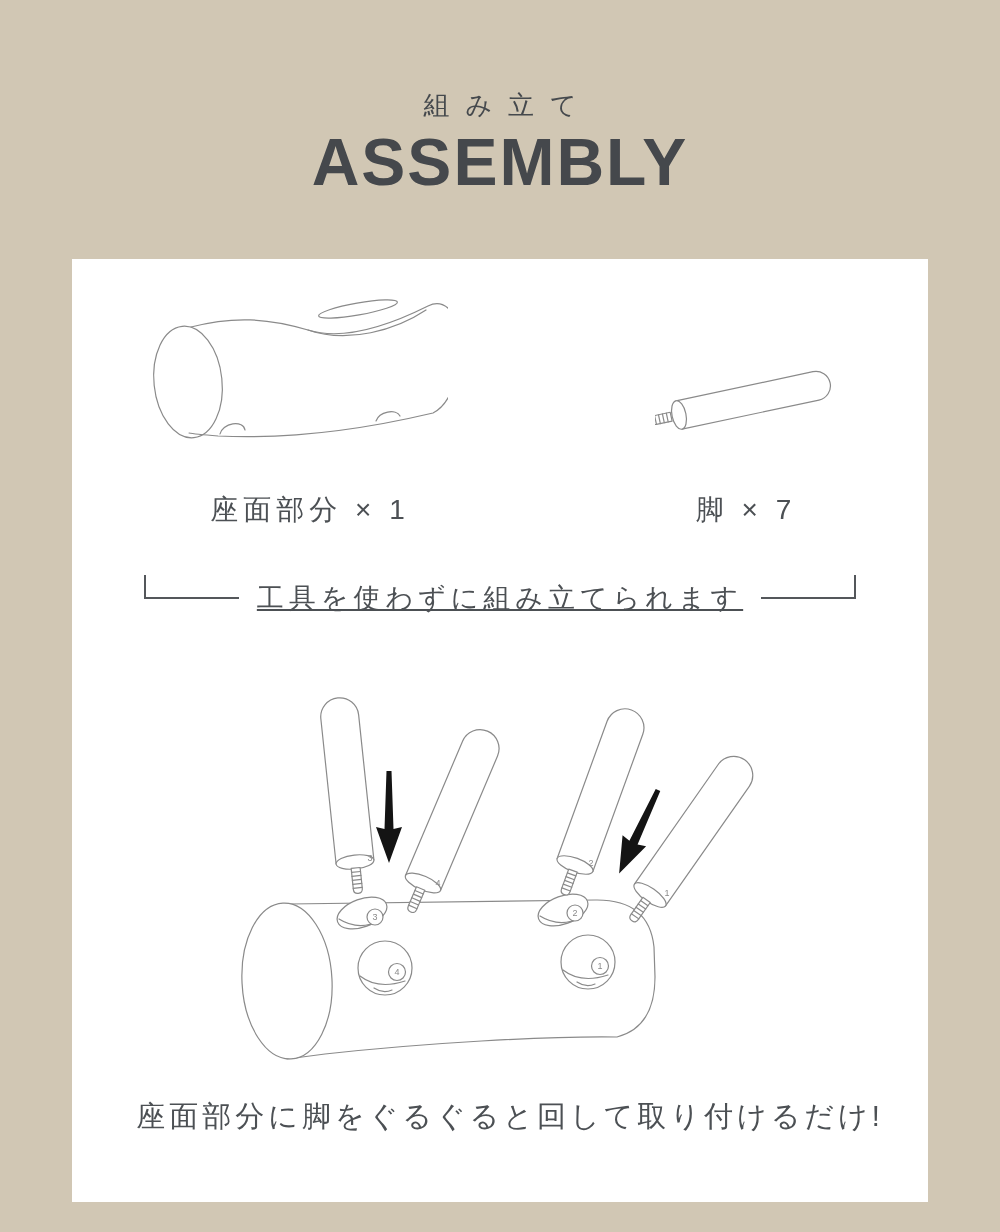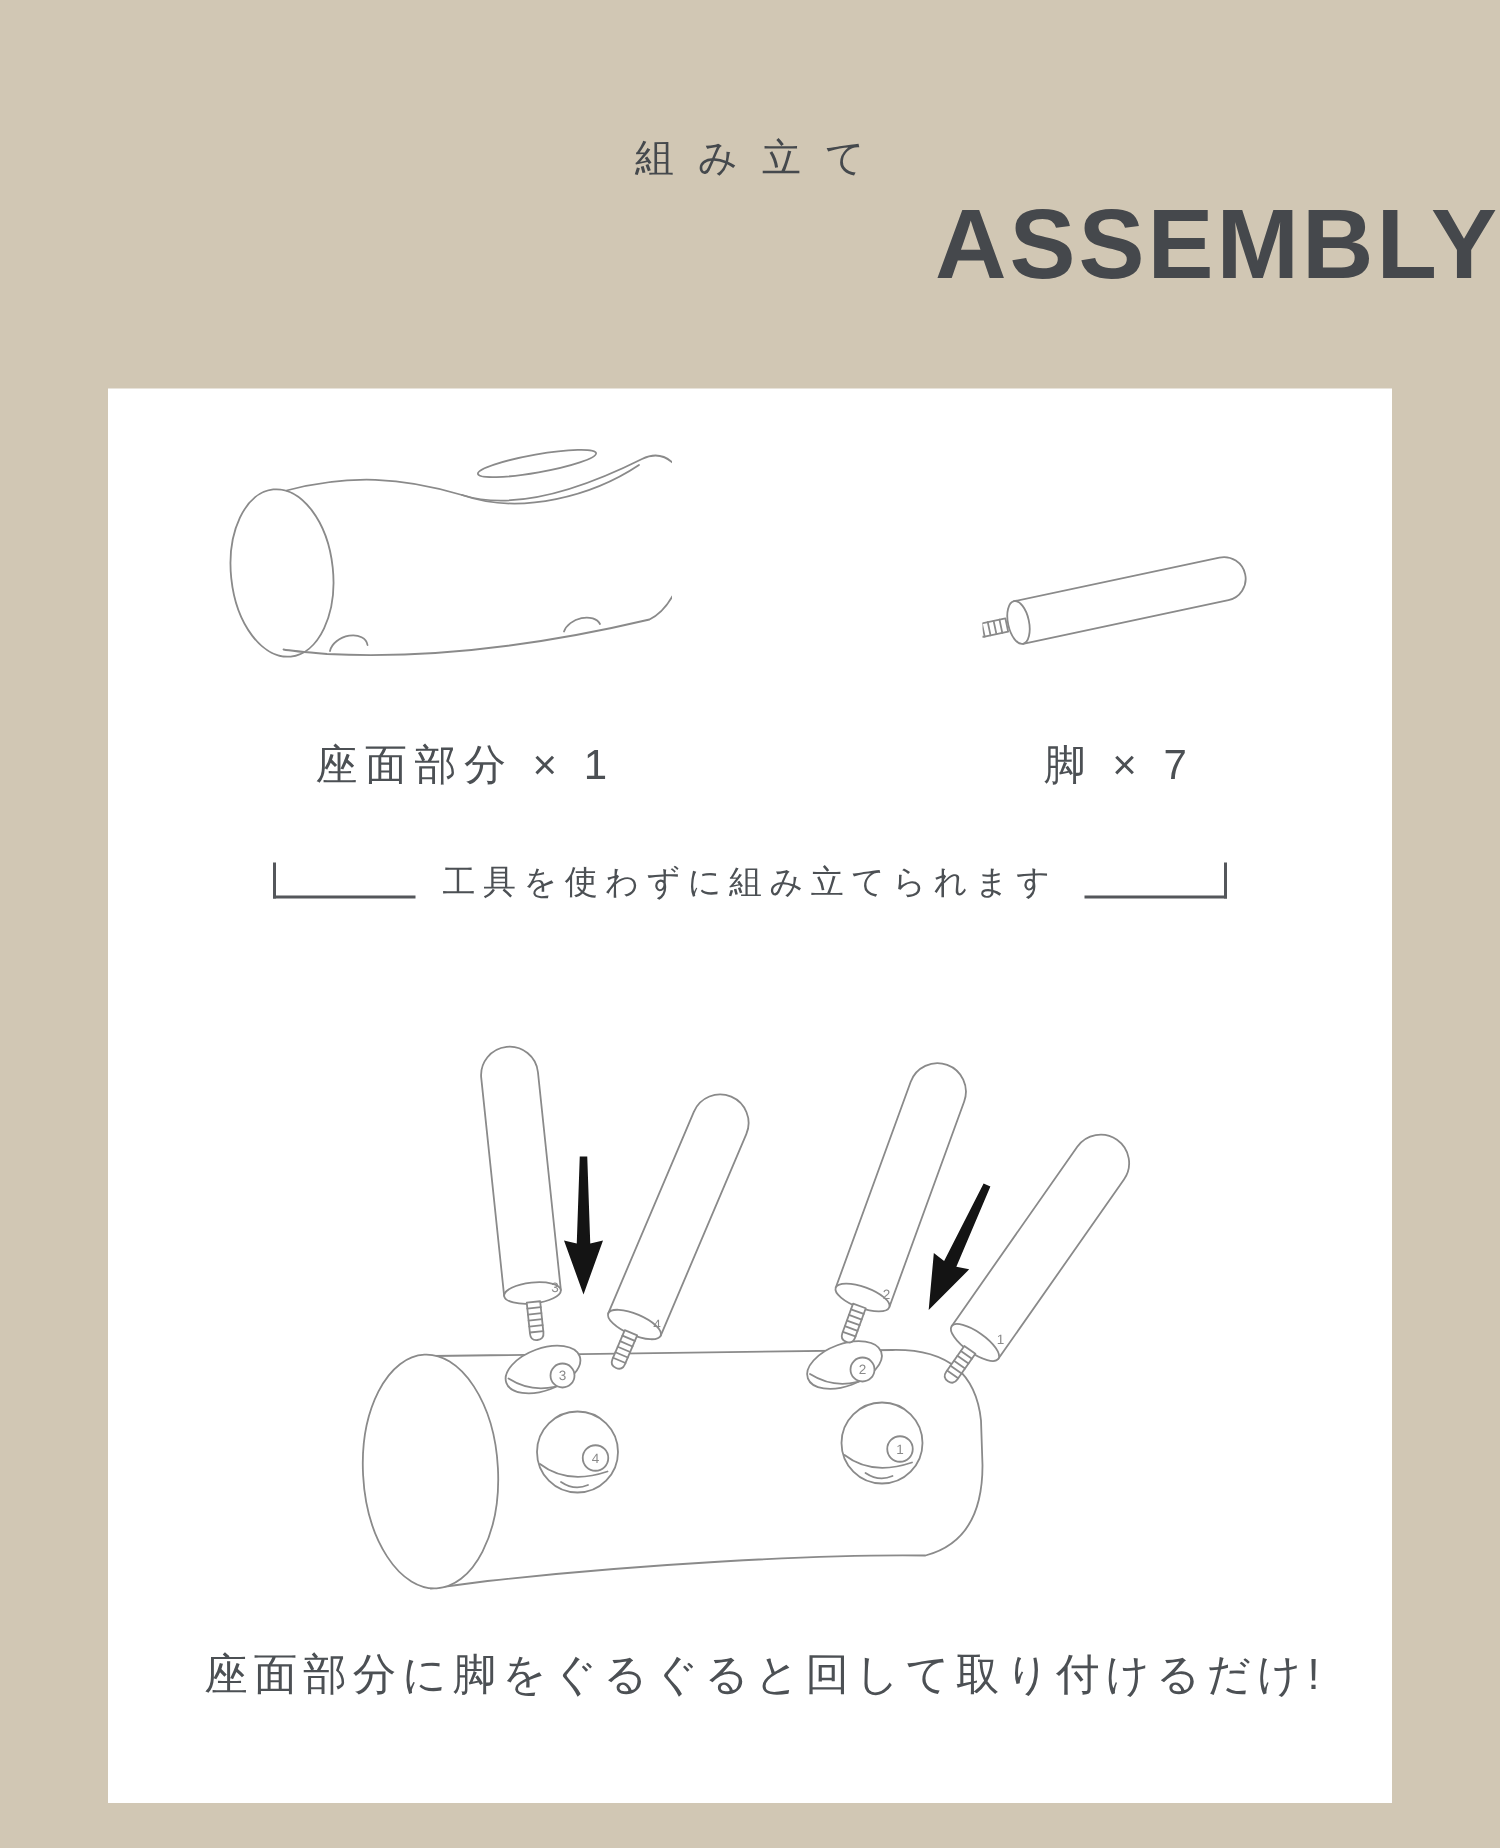--- a/index.html
+++ b/index.html
@@ -1,37 +1,37 @@
 <!DOCTYPE html>
 <html><head>
 <meta charset="utf-8">
 <style>
   html,body{margin:0;padding:0;background:#d1c7b4;}
   .page{position:relative;width:1000px;height:1232px;background:#d1c7b4;overflow:hidden;
         font-family:"Liberation Sans","DejaVu Sans",sans-serif;margin-top:40px;}
   .title-jp{position:absolute;top:48px;left:0;width:100%;text-align:center;
             font-size:26px;letter-spacing:16px;text-indent:16px;font-weight:500;color:#45494d;}
-  .title-en{position:absolute;top:84px;left:0;width:100%;text-align:right;
+  .title-en{position:absolute;top:84px;left:0;width:100%;text-align:center;
             font-size:66px;font-weight:bold;letter-spacing:2px;color:#45484c;}
   .card{position:absolute;left:72px;top:219px;width:856px;height:943px;background:#ffffff;}
   .illus{position:absolute;}
   .svg-seat{left:76px;top:31px;}
   .svg-leg{left:583px;top:101px;}
   .svg-assembly{left:153px;top:426px;}
   .part-label{position:absolute;top:232px;width:400px;text-align:center;
               font-size:28px;letter-spacing:5px;color:#4c5054;font-weight:500;}
   .seat-label{left:38px;}
   .leg-label{left:474px;}
   .note-row{position:absolute;top:304px;left:0;width:100%;height:36px;
             display:flex;justify-content:center;align-items:flex-end;}
   .tick{width:95px;height:24px;box-sizing:border-box;}
   .tick-left{border-left:2px solid #54575b;border-bottom:2px solid #54575b;}
   .tick-right{border-right:2px solid #54575b;border-bottom:2px solid #54575b;}
-  .note-text{margin:0 18px;font-size:22px;letter-spacing:5px;color:#4c5054;
-             font-weight:500;line-height:1;position:relative;top:0;white-space:nowrap;}
+  .note-text{margin:0 18px;font-size:27px;letter-spacing:5px;color:#4c5054;
+             font-weight:500;line-height:1;position:relative;top:13px;white-space:nowrap;text-decoration:underline;}
   .caption{position:absolute;top:838px;left:0;width:100%;text-align:center;
            font-size:29px;letter-spacing:4px;color:#4c5054;font-weight:500;white-space:nowrap;padding-left:10px;}
   svg{display:block;}
   svg .ln{fill:none;stroke:#8a8a8a;stroke-width:1.2;stroke-linecap:round;stroke-linejoin:round;}
   svg .lnf{fill:#ffffff;stroke:#8a8a8a;stroke-width:1.2;stroke-linecap:round;stroke-linejoin:round;}
   svg .num{font-family:"Liberation Sans","DejaVu Sans",sans-serif;font-size:9px;fill:#8a8a8a;text-anchor:middle;}
   svg .arrow{fill:#141414;stroke:none;}
 </style>
 </head>
 <body>

